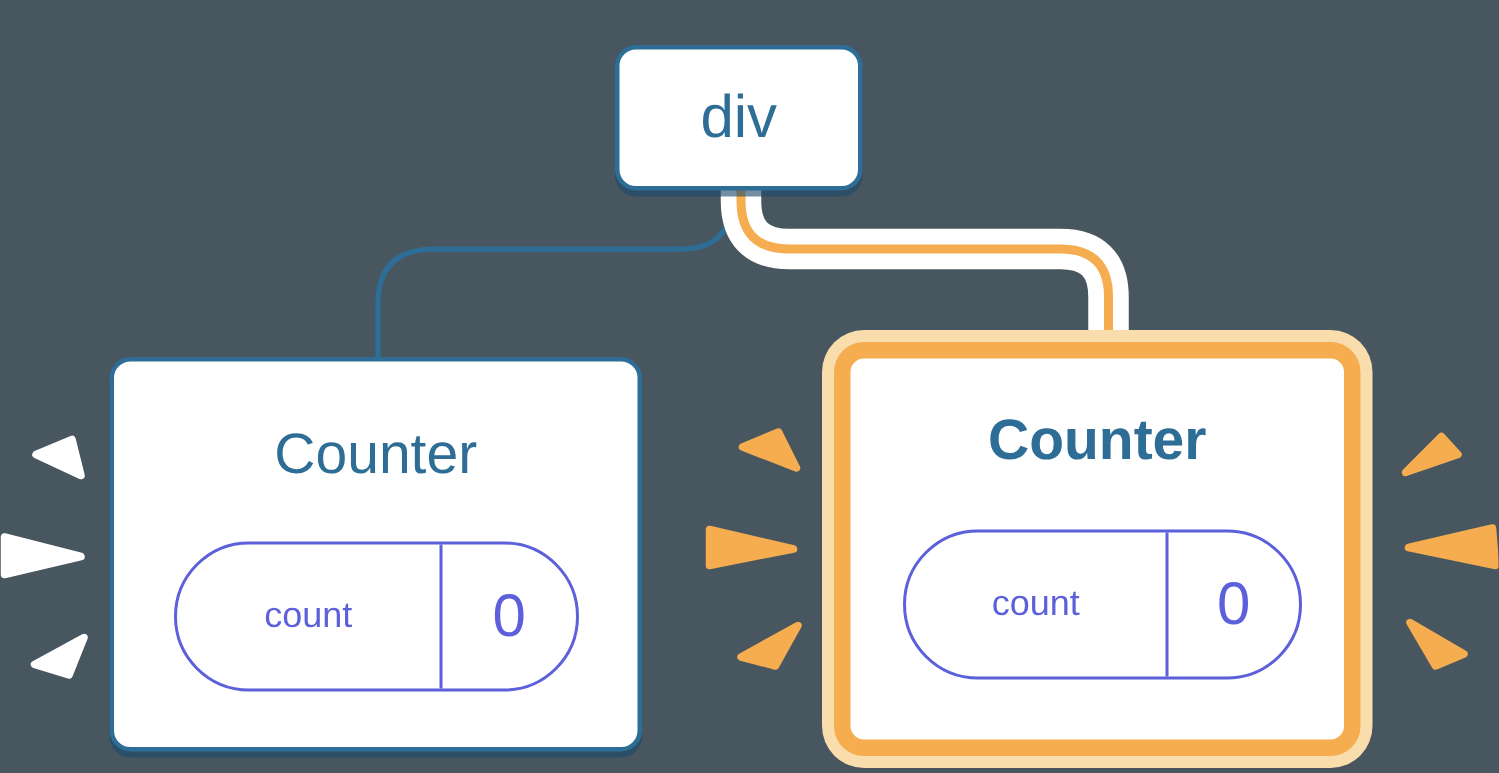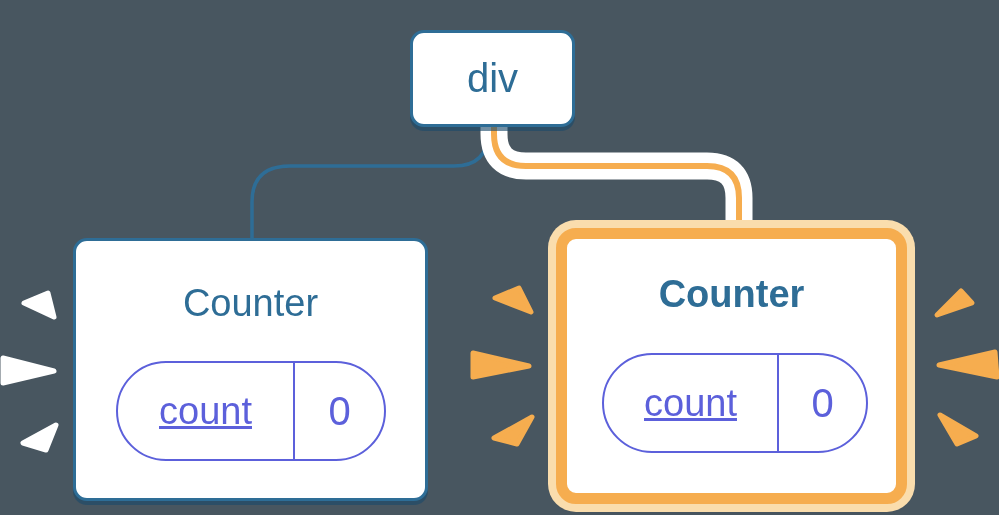--- a/index.html
+++ b/index.html
@@ -46,21 +46,21 @@
     font-size:38px;font-weight:700;color:var(--blue);
   }
   .card-right .state-pill{position:absolute;left:35px;top:114px;width:266px;height:100px;}
 
   .state-pill{
     box-sizing:border-box;background:var(--card);
     border:2px solid var(--purple);border-radius:52px;
     display:flex;align-items:stretch;color:var(--purple);
   }
   .pill-key{flex:0 0 173px;display:flex;align-items:center;justify-content:center;
-    font-size:38px;text-decoration:underline;}
+    font-size:24px;}
   .card-left .pill-key{flex-basis:175px;}
   .pill-val{flex:1 1 auto;display:flex;align-items:center;justify-content:center;
     font-size:40px;border-left:2px solid var(--purple);}
 </style>
 </head>
 <body>
 
 <div class="stage">
 
   <svg class="layer" viewBox="0 0 999 515">

